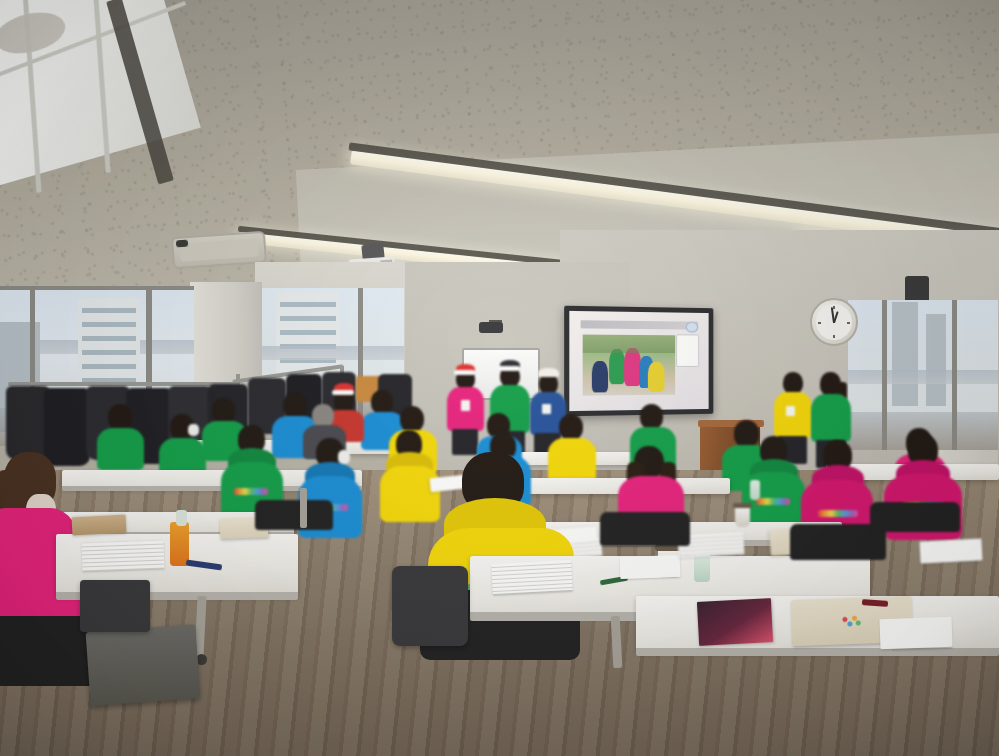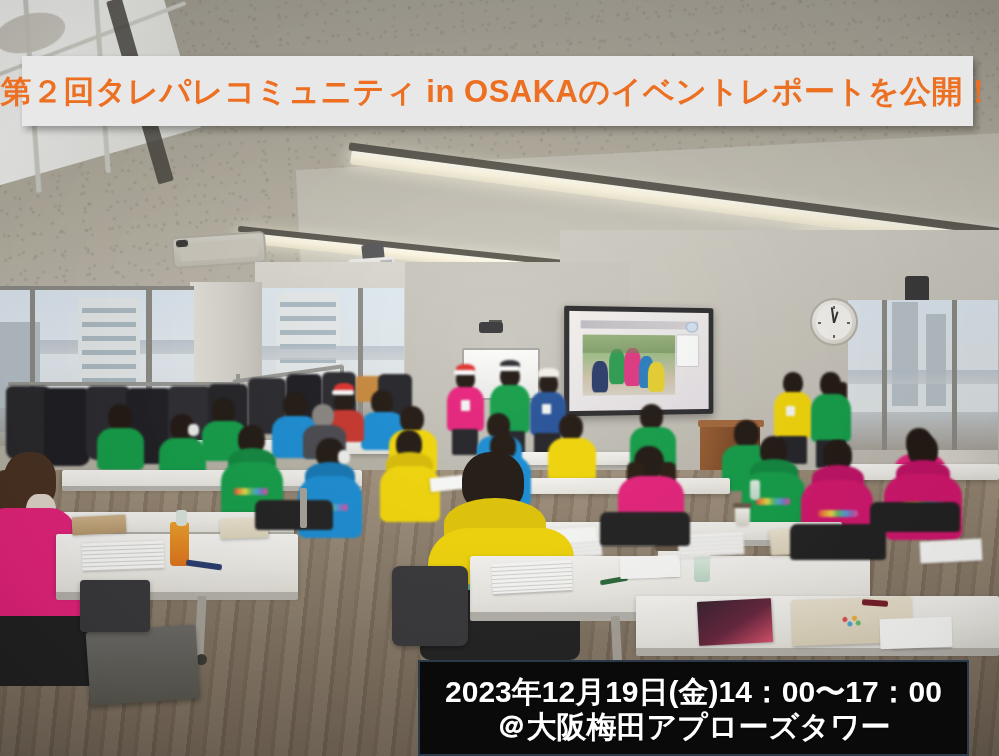--- a/index.html
+++ b/index.html
@@ -718,22 +718,15 @@
     <div class="chair blur-mid" style="left:790px;top:524px;width:96px;height:36px;"></div>
     <div class="chair blur-mid" style="left:870px;top:502px;width:90px;height:30px;"></div>
 
     <div class="bag blur-soft" style="left:392px;top:566px;width:76px;height:80px;border-radius:8px;"></div>
     <div class="tleg blur-soft" style="left:612px;top:616px;width:9px;height:52px;transform:rotate(-3deg);"></div>
     <div class="tleg blur-soft" style="left:300px;top:488px;width:7px;height:40px;"></div>
 
     <div style="position:absolute;inset:0;background:radial-gradient(ellipse at 50% 45%, rgba(255,255,255,.04) 0%, rgba(0,0,0,.10) 78%, rgba(0,0,0,.20) 100%);"></div>
   </div>
 
-  <div id="title-band">
-    <div id="title-text">第２回タレパレコミュニティ in OSAKAのイベントレポートを公開！</div>
-  </div>
-
-  <div id="caption-box">
-    <div class="cap-line" id="cap-line1">2023年12月19日(金)14：00〜17：00</div>
-    <div class="cap-line" id="cap-line2">＠大阪梅田アプローズタワー</div>
-  </div>
+
 
 </div>
 
 </body></html>

